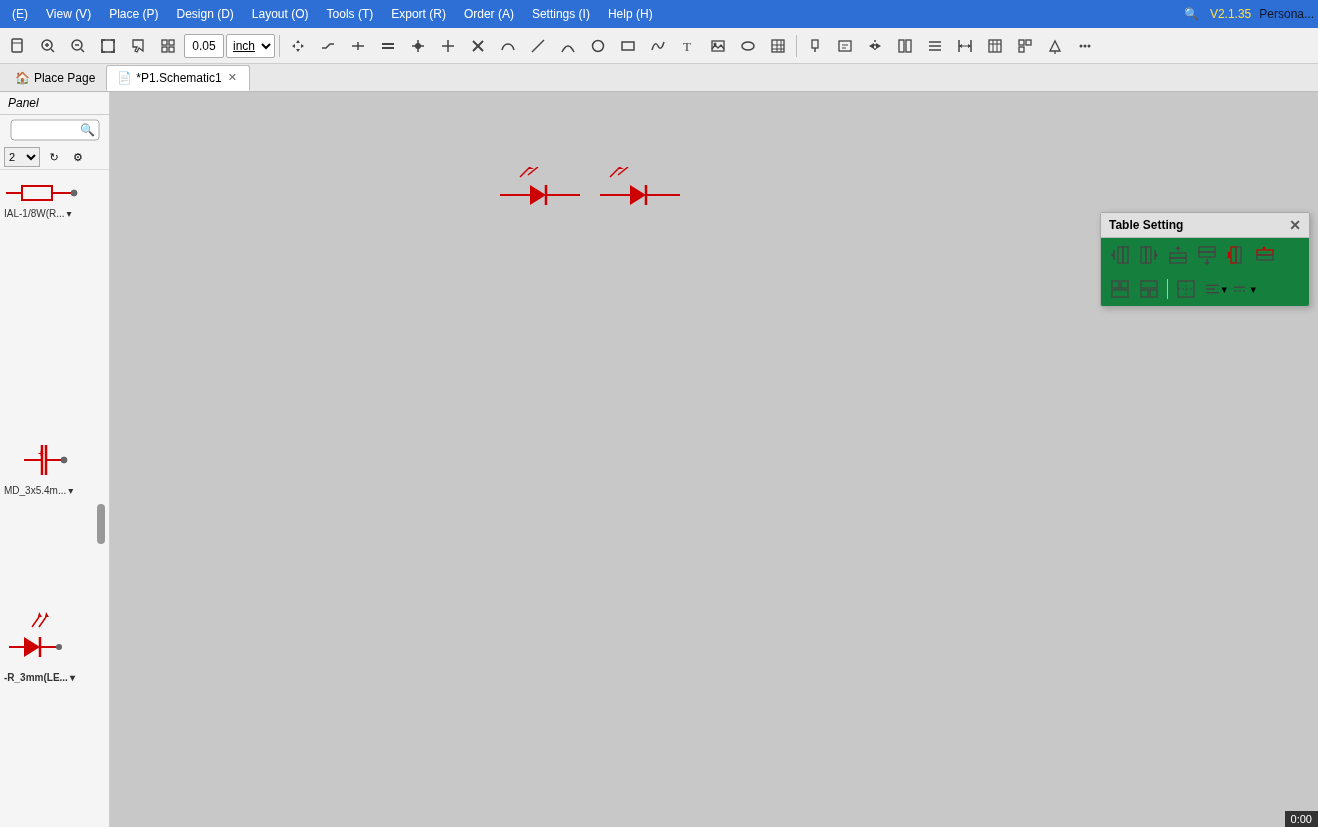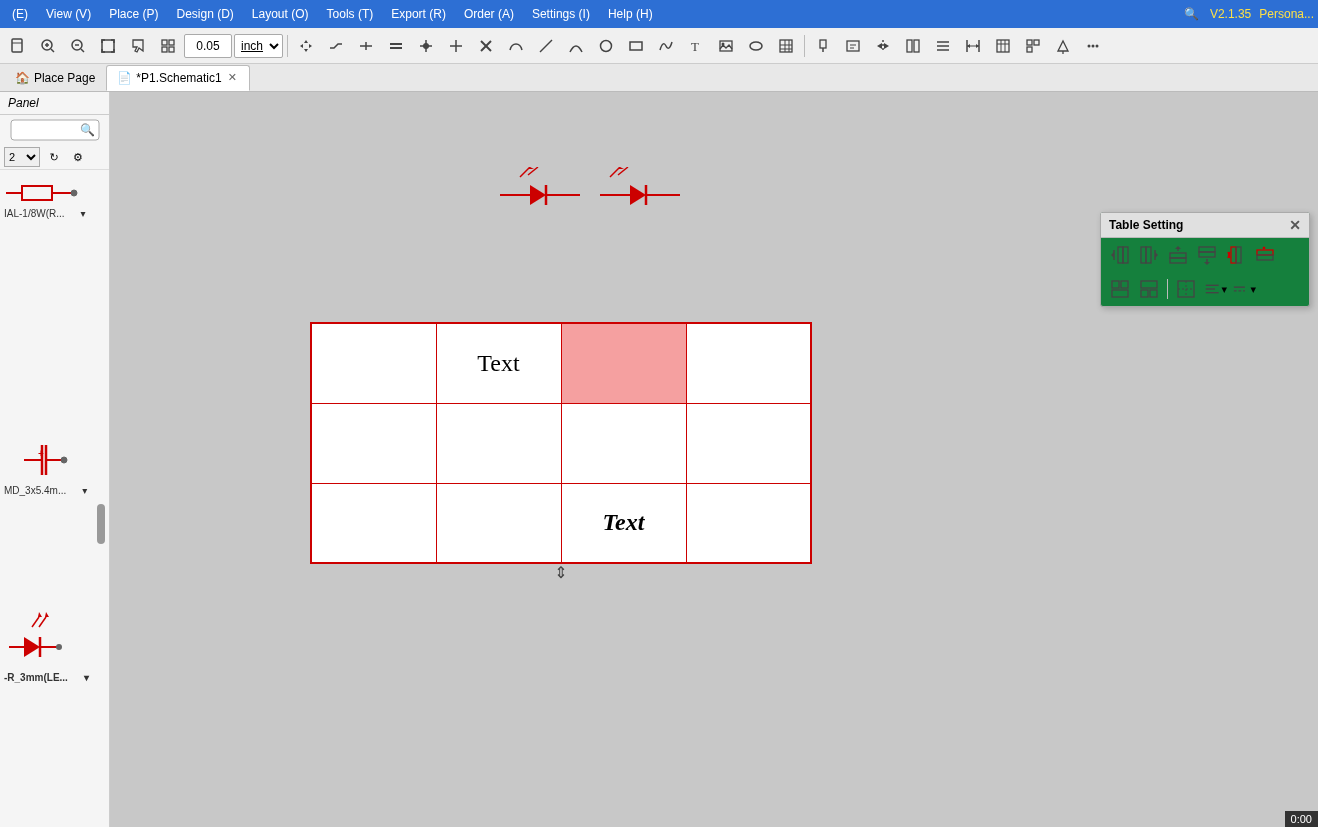--- a/index.html
+++ b/index.html
@@ -51,21 +51,21 @@
       border: 1px solid transparent;
       border-radius: 2px;
       font-size: 13px;
       background: none;
     }
     .toolbar-separator { width: 1px; height: 22px; background: #bbb; margin: 0 2px; }
     .grid-input-wrapper {
       display: flex; align-items: center; gap: 2px;
     }
     .grid-input {
-      width: 48px; height: 24px;
+      width: 40px; height: 24px;
       border: 1px solid #aaa;
       border-radius: 2px;
       text-align: center;
       font-size: 12px;
       background: white;
     }
     .unit-select {
       height: 24px;
       border: 1px solid #aaa;
       border-radius: 2px;
@@ -154,21 +154,21 @@
       display: flex;
       flex-direction: column;
       align-items: flex-start;
       cursor: pointer;
     }
     .component-label {
       font-size: 10px;
       color: #333;
       display: flex;
       align-items: center;
-      gap: 16px;
+      gap: 2px;
     }
 
     
     .canvas-area {
       flex: 1;
       background: #c8c8c8;
       position: relative;
       overflow: hidden;
     }
 
@@ -275,21 +275,21 @@
   <span class="menubar-item">Design (D)</span>
   <span class="menubar-item">Layout (O)</span>
   <span class="menubar-item">Tools (T)</span>
   <span class="menubar-item">Export (R)</span>
   <span class="menubar-item">Order (A)</span>
   <span class="menubar-item">Settings (I)</span>
   <span class="menubar-item">Help (H)</span>
   <div class="menubar-right">
     <div class="search-icon-btn">🔍</div>
     <span style="color:#fde047;font-size:12px;">V2.1.35</span>
-    <span style="color:#fde047;font-size:12px;">Persona...</span>
+    <span style="color:#0f172a;font-size:12px;">Persona...</span>
   </div>
 </div>
 
 <div class="toolbar">
 
   <button class="toolbar-btn" title="New">
     <svg width="16" height="16" viewBox="0 0 16 16">
         <rect x="2" y="1" width="10" height="13" rx="1" fill="none" stroke="#444" stroke-width="1.5"></rect>
         <line x1="2" y1="5" x2="12" y2="5" stroke="#444" stroke-width="1"></line>
       </svg>
@@ -620,46 +620,20 @@
       <line x1="100" y1="28" x2="130" y2="28" stroke="#cc0000" stroke-width="2"></line>
       <line x1="110" y1="10" x2="120" y2="0" stroke="#cc0000" stroke-width="1.5"></line>
       <line x1="118" y1="8" x2="128" y2="0" stroke="#cc0000" stroke-width="1.5"></line>
       <polygon points="118,2 124,2 120,0" fill="#cc0000"></polygon>
       <polygon points="126,0 132,0 128,-2" fill="#cc0000"></polygon>
       <polygon points="130,18 130,38 146,28" fill="#cc0000"></polygon>
       <line x1="146" y1="18" x2="146" y2="38" stroke="#cc0000" stroke-width="2.5"></line>
       <line x1="146" y1="28" x2="180" y2="28" stroke="#cc0000" stroke-width="2"></line>
     </svg>
 
-    <div class="schematic-table-container">
-      <table class="schematic-table">
-        <tbody>
-          <tr>
-            <td></td>
-            <td style="font-size:24px; font-family: serif;">Text</td>
-            <td class="highlighted"></td>
-            <td></td>
-          </tr>
-          <tr>
-            <td></td>
-            <td></td>
-            <td></td>
-            <td></td>
-          </tr>
-          <tr>
-            <td></td>
-            <td></td>
-            <td class="text-cell" style="font-size:24px; font-family: serif; font-style:italic; font-weight:bold;">Text</td>
-            <td></td>
-          </tr>
-        </tbody>
-      </table>
-
-      <div style="position:absolute;bottom:-18px;left:50%;transform:translateX(-50%);font-size:16px;color:#444;pointer-events:none;">⇕</div>
-    </div>
 
     <div class="table-setting-panel">
       <div class="ts-header">
         <span>Table Setting</span>
         <span class="ts-close">✕</span>
       </div>
       <div class="ts-toolbar-row">
 
         <button class="ts-btn" title="Insert column left">
           <svg width="20" height="20" viewBox="0 0 20 20">

